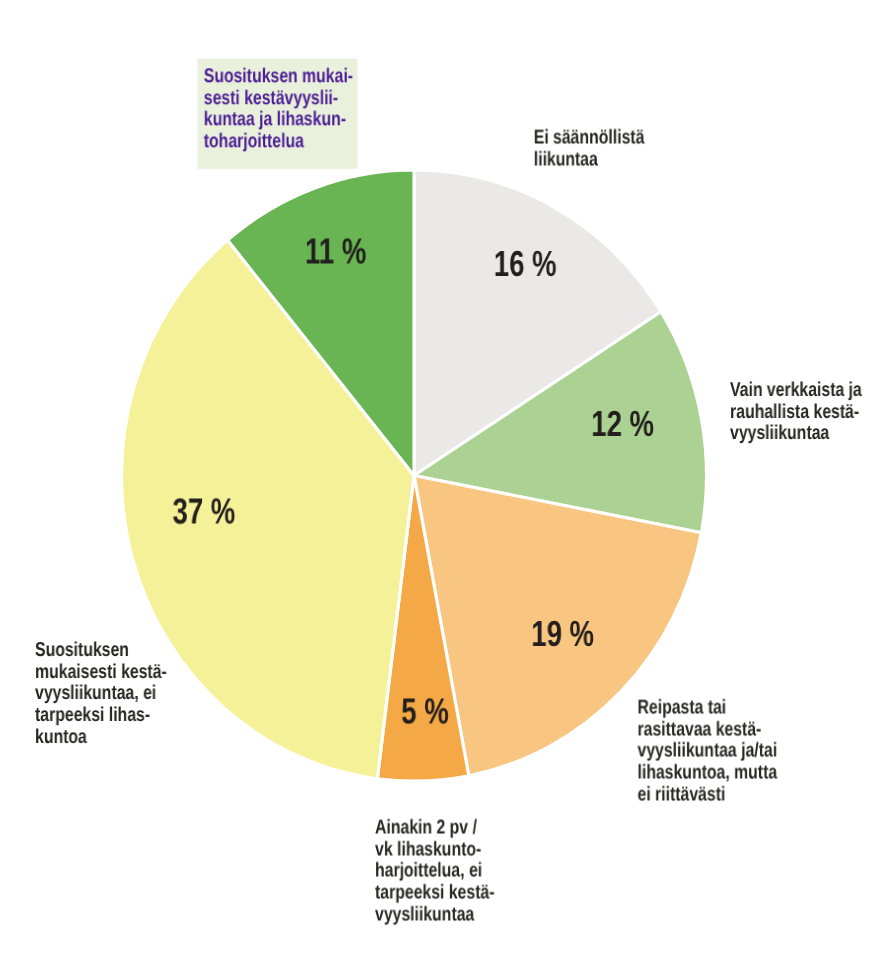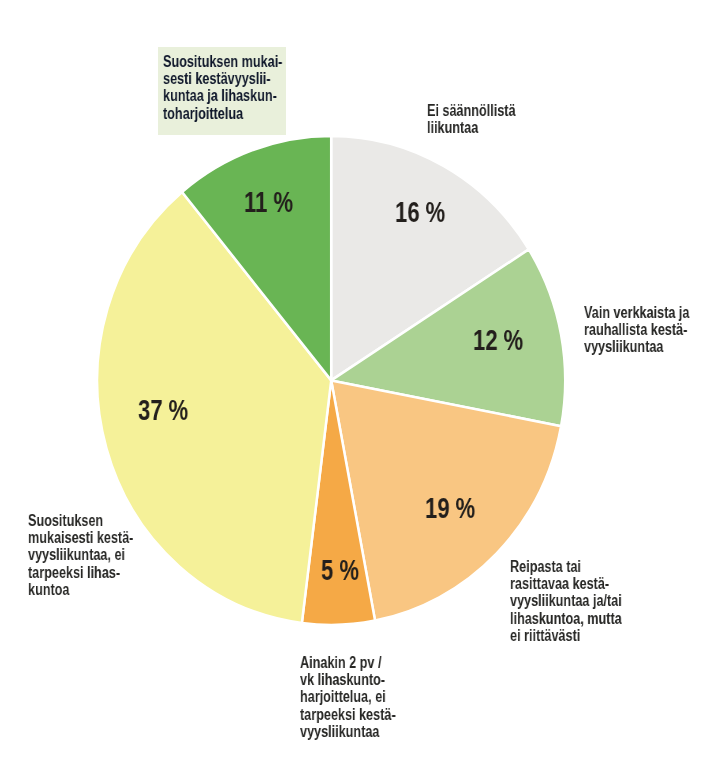--- a/index.html
+++ b/index.html
@@ -3,21 +3,21 @@
 <meta charset="utf-8">
 <title>Pie chart</title>
 <style>
   html,body{margin:0;padding:0;}
   body{width:714px;height:772px;background:#ffffff;overflow:hidden;
        font-family:"Liberation Sans",sans-serif;}
   #root{position:relative;width:714px;height:772px;}
   .pie-svg{position:absolute;left:0;top:0;}
   .lbl{position:absolute;color:#272725;font-weight:700;font-size:16px;line-height:17.2px;
        white-space:pre;transform:scaleX(0.79);transform-origin:0 0;will-change:transform;}
-  .boxlbl{position:absolute;background:#e9f0db;color:#0f172a;font-weight:700;
+  .boxlbl{position:absolute;background:#e9f0db;color:#4c1d95;font-weight:700;
           font-size:16px;line-height:17.2px;white-space:pre;}
   .boxlbl > span{display:inline-block;transform:scaleX(0.79);transform-origin:0 0;will-change:transform;}
   .pct{position:absolute;font-weight:700;font-size:29px;color:#231f1c;white-space:nowrap;
        transform:scaleX(0.76);transform-origin:0 0;will-change:transform;}
 </style>
 </head>
 <body>
 
 <div id="root">
   <svg class="pie-svg" width="714" height="772" viewBox="0 0 714 772">

